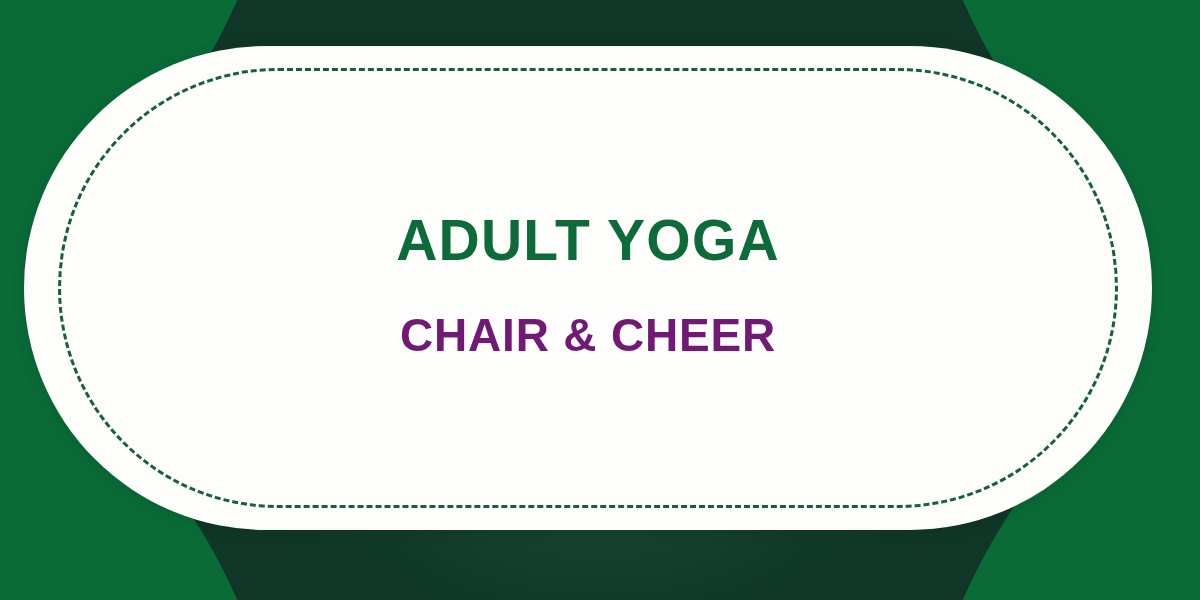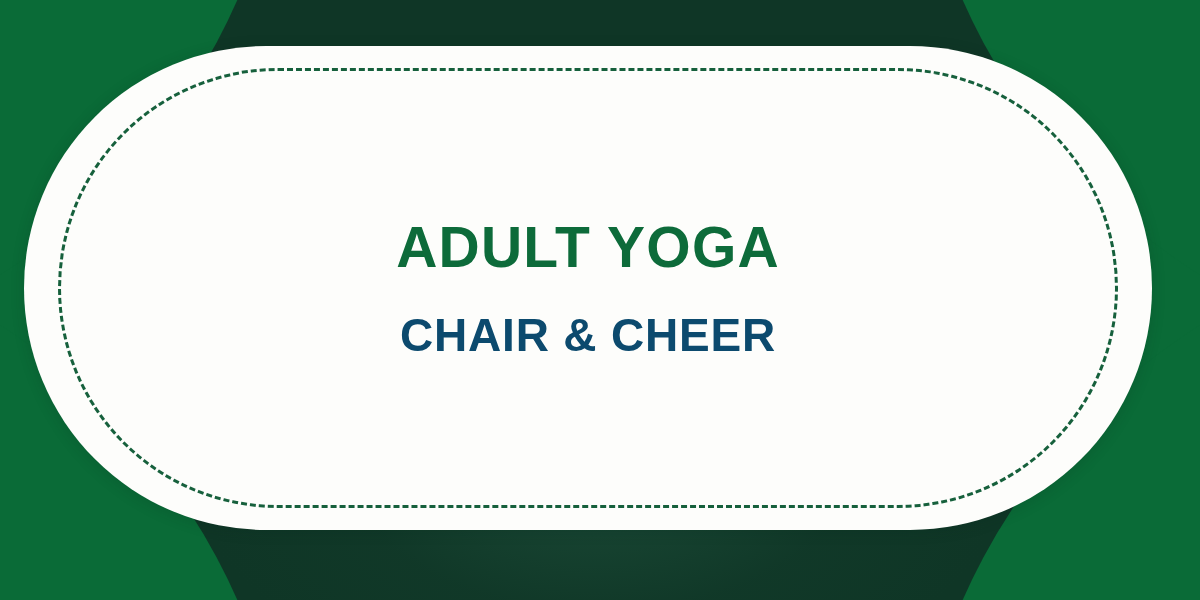--- a/index.html
+++ b/index.html
@@ -126,26 +126,26 @@
     font-size: 57px;
     letter-spacing: 1.2px;
     line-height: 1.0;
     margin: 0;
     text-transform: uppercase;
   }
   .title-line-1 { margin-bottom: 36px; }
   .title-line-2 { margin-bottom: 44px; }
 
   .subtitle-line {
-    color: #0c4a6e;
+    color: #701a75;
     font-weight: 700;
     font-size: 46px;
     letter-spacing: 0.8px;
     line-height: 1.0;
-    margin: 0;
+    margin: 7px;
     text-transform: uppercase;
   }
 </style>
 </head>
 <body>
 
 <div id="banner">
 
   <div class="bg-base"></div>
   <div class="side side-l"></div>

